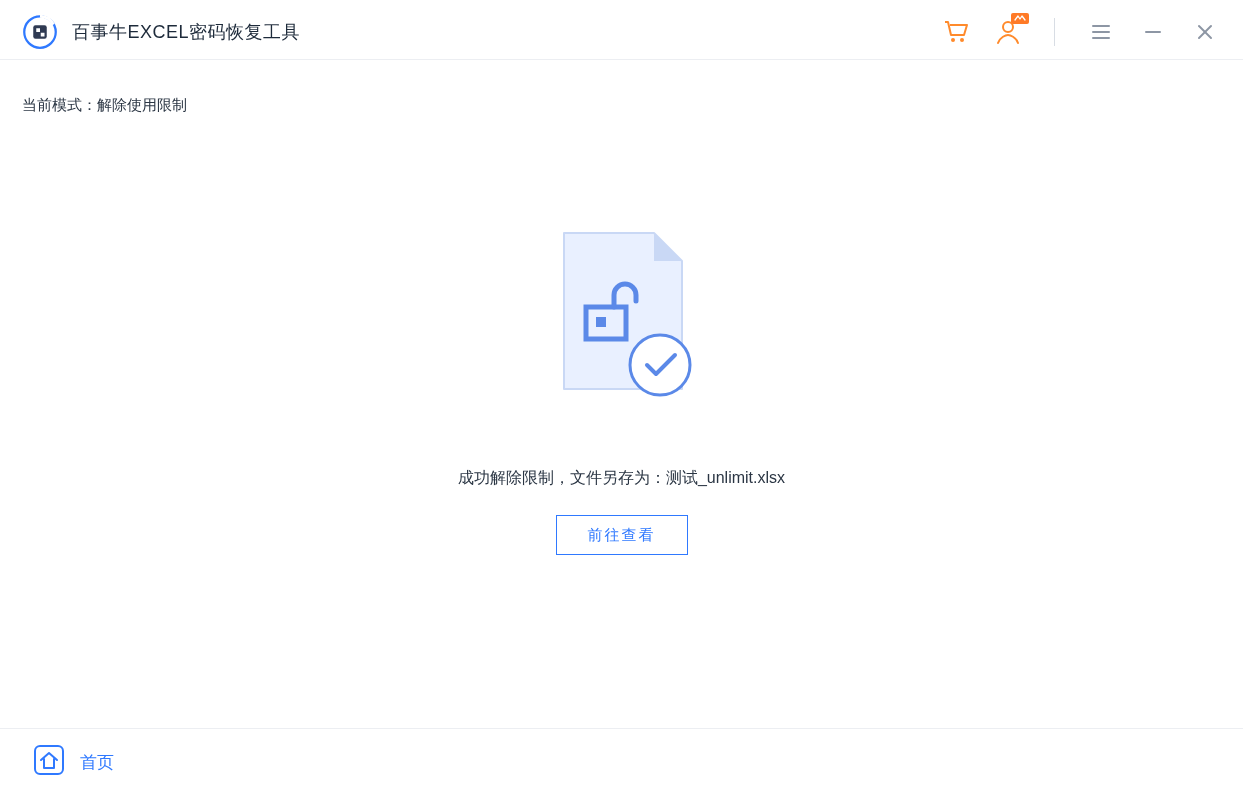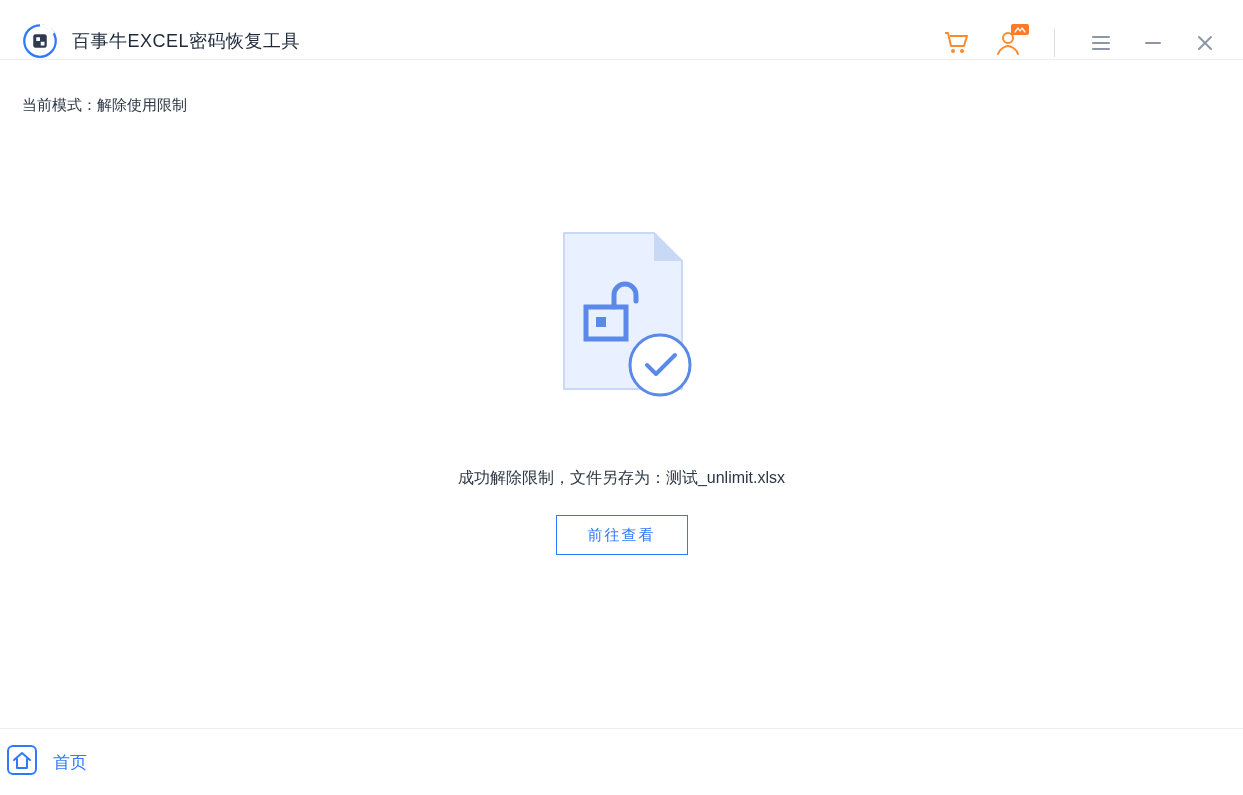--- a/index.html
+++ b/index.html
@@ -1,29 +1,29 @@
 <!DOCTYPE html>
 <html><head>
   <meta charset="utf-8">
   <style>
     * { margin: 0; padding: 0; box-sizing: border-box; font-family: "Microsoft YaHei", Arial, sans-serif; }
     body { width: 1243px; height: 795px; background: #ffffff; overflow: hidden; position: relative; }
-    .header { height: 60px; border-bottom: 1px solid #eceef2; display: flex; align-items: flex-end; padding: 4px 22px 0 22px; gap: 20px; }
+    .header { height: 60px; border-bottom: 1px solid #eceef2; display: flex; align-items: center; padding: 4px 22px 0 22px; gap: 20px; }
     .logo-wrap { display: flex; align-items: center; gap: 14px; }
     .logo-circle { width: 36px; height: 36px; }
     .app-title { font-size: 18px; color: #1d2a3a; font-weight: 500; letter-spacing: 0.5px; }
     .header-right { margin-left: auto; display: flex; align-items: center; gap: 20px; }
     .icon-btn { width: 32px; height: 32px; display: flex; align-items: center; justify-content: center; cursor: pointer; position: relative; }
     .divider-v { width: 1px; height: 28px; background: #d8dde4; margin: 0 10px; }
     .content { position: relative; padding: 36px 22px 0 22px; }
     .mode-text { font-size: 15px; color: #2b3644; }
     .center-area { display: flex; flex-direction: column; align-items: center; margin-top: 110px; }
     .success-text { font-size: 16px; color: #2b3644; margin-top: 64px; }
     .action-btn { margin-top: 26px; width: 132px; height: 40px; border: 1px solid #2f79ff; color: #2f79ff; background: #ffffff; font-size: 15px; cursor: pointer; display: flex; align-items: center; justify-content: center; letter-spacing: 2px; }
-    .footer { position: absolute; bottom: 0; left: 0; right: 0; height: 67px; border-top: 1px solid #eceef2; display: flex; align-items: center; padding: 0 5px; gap: 14px; }
+    .footer { position: absolute; bottom: 0; left: 0; right: 0; height: 67px; border-top: 1px solid #eceef2; display: flex; align-items: center; padding: 0 32px; gap: 14px; }
     .home-wrap { display: flex; align-items: center; gap: 14px; cursor: pointer; }
     .home-label { font-size: 17px; color: #2f79ff; }
     .vip-badge { position: absolute; top: -3px; right: -5px; width: 18px; height: 11px; background: #ff7a26; border-radius: 2px; display: flex; align-items: center; justify-content: center; }
   </style>
 </head>
 <body>
 
 <div class="header">
   <div class="logo-wrap">
     <span class="logo-circle">

